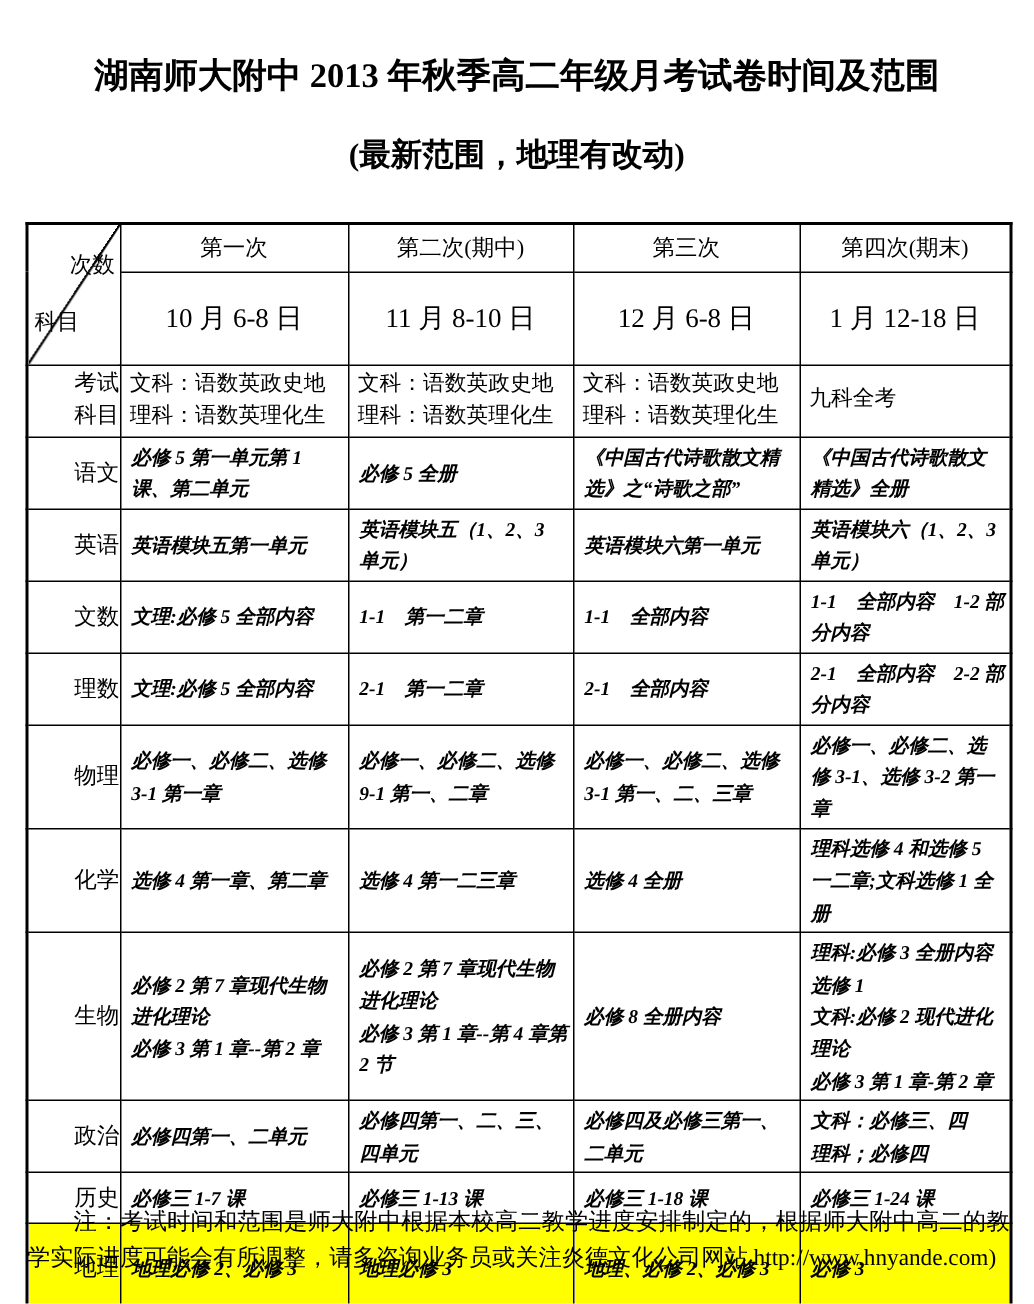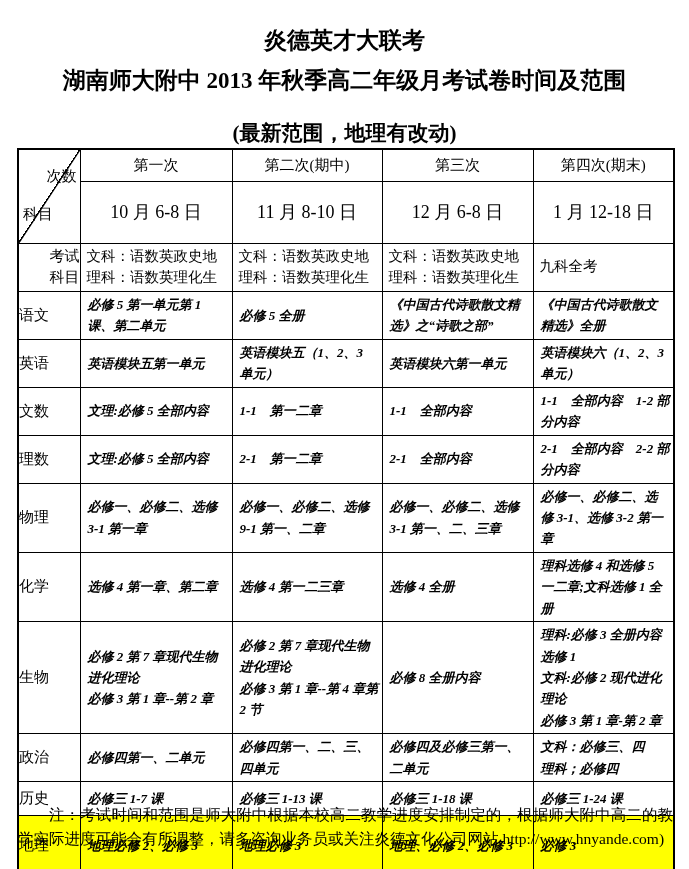--- a/index.html
+++ b/index.html
@@ -23,21 +23,21 @@
   table.exam {
     position: absolute; left: 17px; top: 148px;
     width: 656px; border-collapse: collapse; table-layout: fixed;
     border: 2px solid #000;
   }
   table.exam td { border: 1px solid #000; vertical-align: middle; overflow: hidden; }
 
   td.head-cell { text-align: center; font-size: 15px; }
   td.date-cell { text-align: center; font-size: 18px; }
   td.label-cell { text-align: right; font-size: 15px; white-space: pre-line; line-height: 1.45; }
-  td.subj-cell  { text-align: left; font-size: 15px; }
+  td.subj-cell  { text-align: right; font-size: 15px; padding-left: 28px; }
   td.exam-subjects { font-size: 14.5px; padding: 2px 2px 2px 6px; white-space: pre-line; line-height: 1.5; }
   td.body-cell {
     font-size: 13px; padding: 2px 3px 2px 7px;
     white-space: pre-line; line-height: 1.65;
     font-style: italic; font-weight: bold;
   }
   tr.hl td { background: #FFFF00; }
 
   
   td.corner {
@@ -54,21 +54,20 @@
     font-size: 15.5px; line-height: 24px;
     text-indent: 2em; text-align: justify;
   }
 </style>
 </head>
 <body>
 
 <div class="page">
 
   <div class="titles">
-    <div class="title-line1">炎德英才大联考</div>
     <div class="title-line2">湖南师大附中 2013 年秋季高二年级月考试卷时间及范围</div>
     <div class="title-line3">(最新范围，地理有改动)</div>
   </div>
 
   <table class="exam">
     <colgroup>
       <col style="width:62px">
         <col style="width:152px">
         <col style="width:150px">
         <col style="width:151px">

